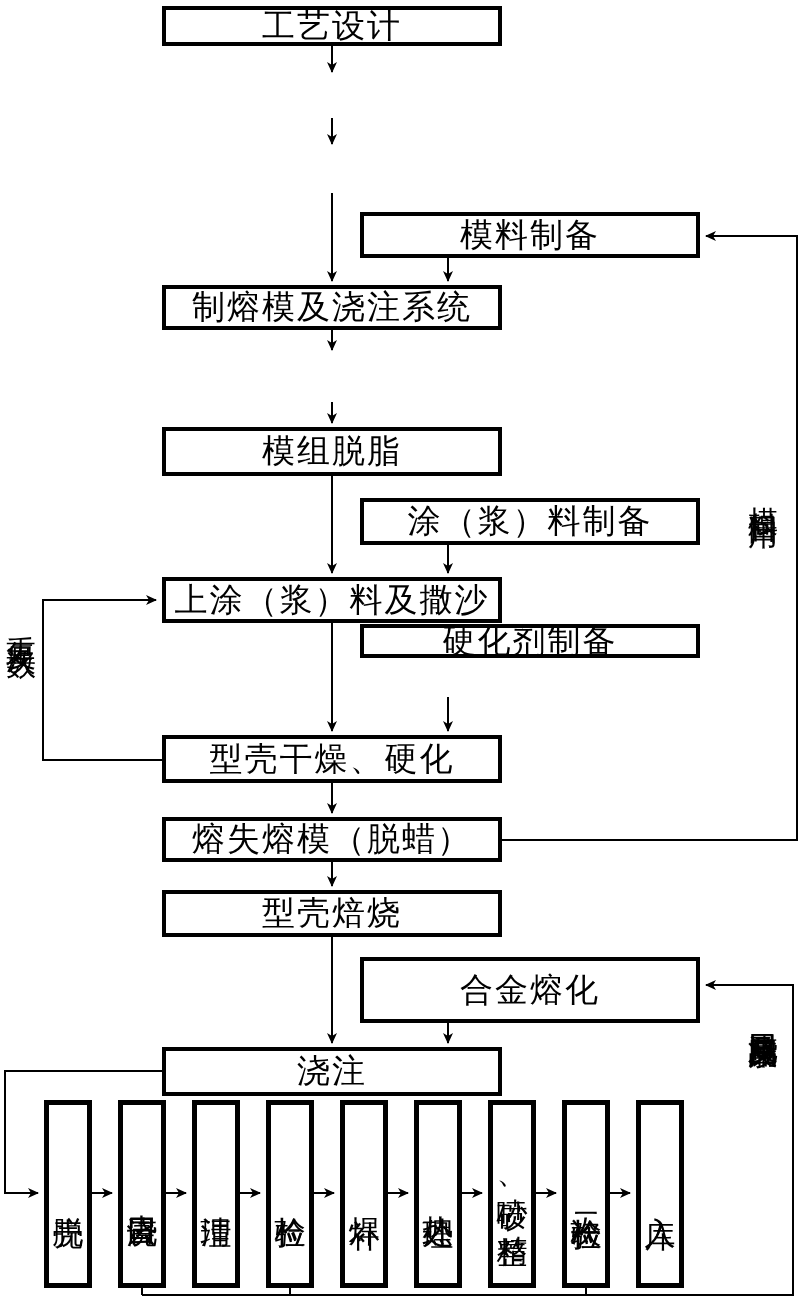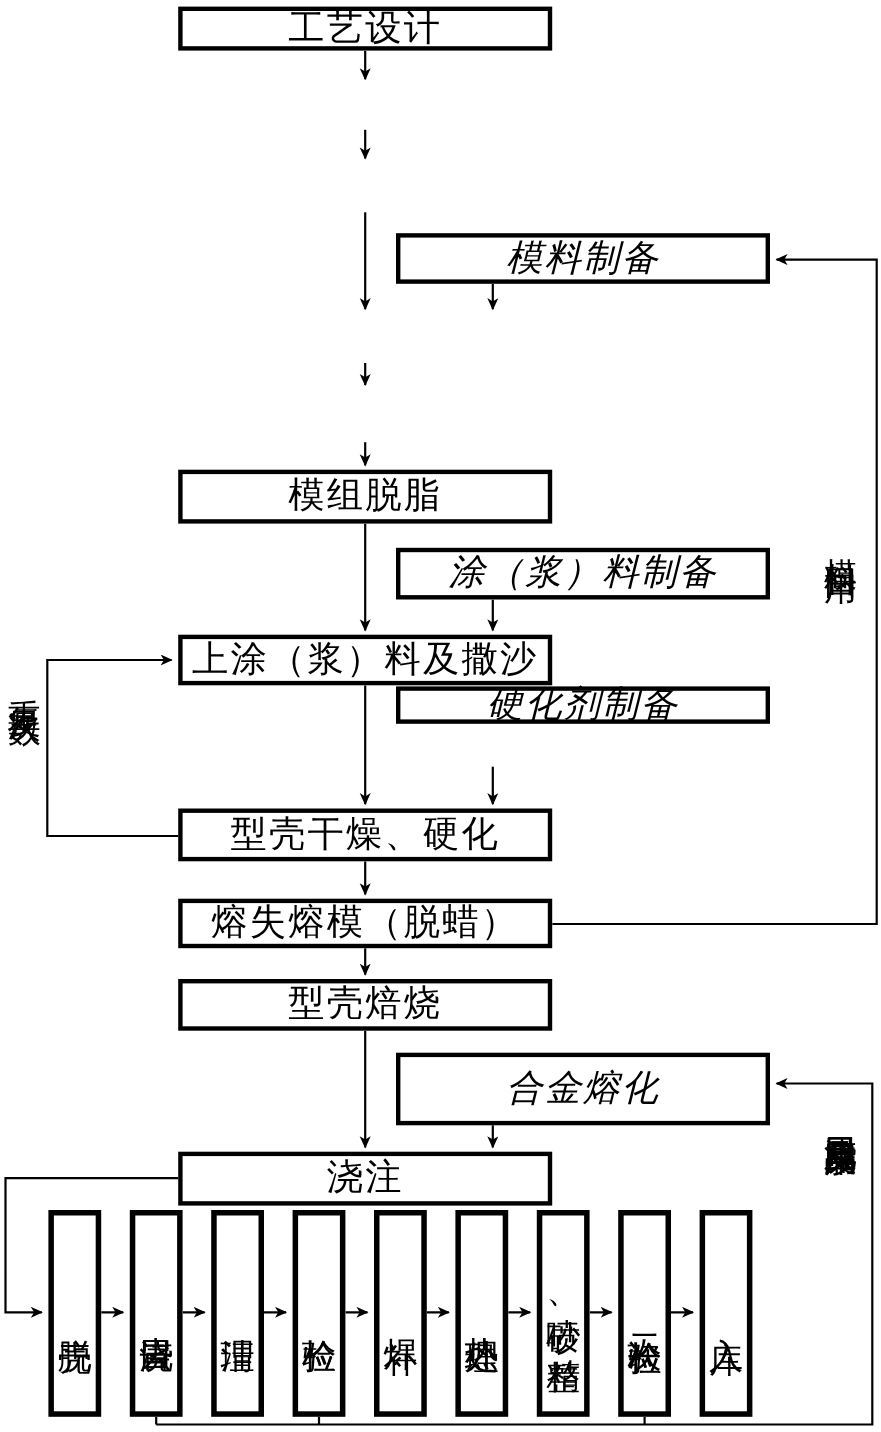--- a/index.html
+++ b/index.html
@@ -21,21 +21,21 @@
     border: 4px solid #000;
     background: #fff;
     display: flex;
     align-items: center;
     justify-content: center;
     font-size: 33px;
     letter-spacing: 2px;
     white-space: nowrap;
     line-height: 1;
   }
-  .sbox { left: 360px; font-style: italic; }
+  .sbox { left: 360px; }
   .vbox {
     position: absolute;
     box-sizing: border-box;
     top: 1100px;
     width: 48px;
     height: 188px;
     border: 5px solid #000;
     background: #fff;
     display: flex;
     align-items: center;
@@ -113,20 +113,21 @@
 
     <g stroke="#000" stroke-width="2" fill="none">
       <path d="M142 1288 V1295"></path>
       <path d="M290 1288 V1295"></path>
       <path d="M586 1288 V1295"></path>
       <path d="M142 1295 H793 V985 H706" marker-end="url(#ah)"></path>
     </g>
   </svg>
 
   <div class="mbox" style="top:6px;height:40px">工艺设计</div>
+  <div class="mbox" style="top:285px;height:45px">制熔模及浇注系统</div>
   <div class="mbox" style="top:427px;height:49px">模组脱脂</div>
   <div class="mbox" style="top:577px;height:46px">上涂（浆）料及撒沙</div>
   <div class="mbox" style="top:735px;height:48px">型壳干燥、硬化</div>
   <div class="mbox" style="top:817px;height:45px">熔失熔模（脱蜡）</div>
   <div class="mbox" style="top:890px;height:47px">型壳焙烧</div>
   <div class="mbox" style="top:1047px;height:49px">浇注</div>
 
   <div class="sbox" style="top:212px;height:46px">模料制备</div>
   <div class="sbox" style="top:498px;height:47px">涂（浆）料制备</div>
   <div class="sbox" style="top:624px;height:34px">硬化剂制备</div>

